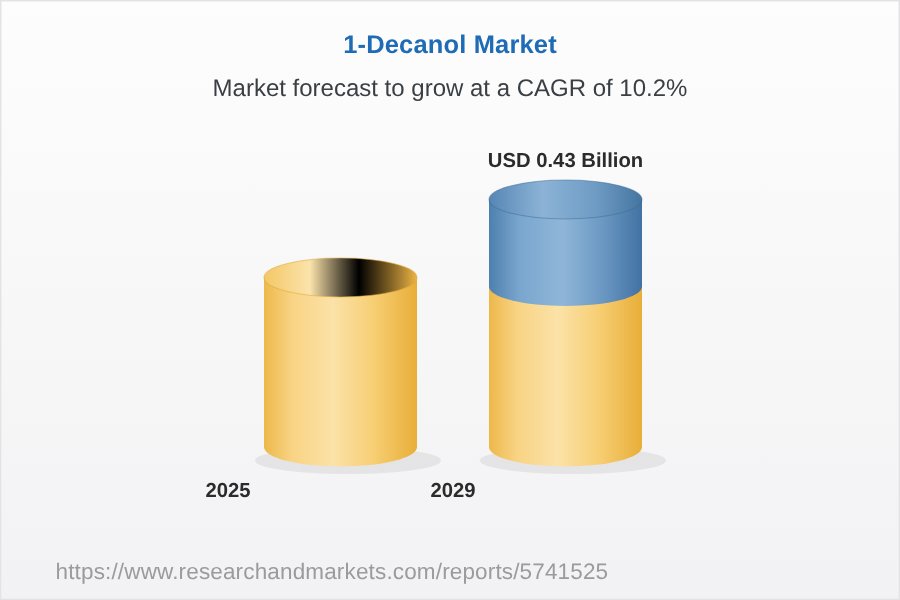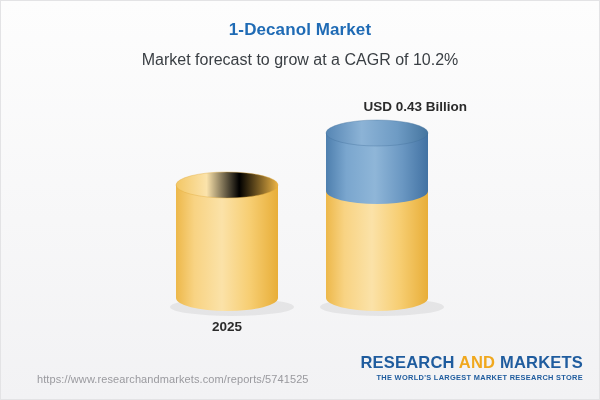--- a/index.html
+++ b/index.html
@@ -42,39 +42,38 @@
   .plot {
     position: absolute;
     left: 0;
     top: 0;
     width: 600px;
     height: 400px;
   }
   .data-label {
     position: absolute;
     width: 180px;
-    text-align: right;
+    text-align: center;
     font-size: 13.5px;
     font-weight: bold;
     color: #2b2b2b;
     white-space: nowrap;
   }
   .axis-label {
     position: absolute;
     width: 180px;
-    text-align: center;
     font-size: 13.5px;
     font-weight: bold;
     color: #2b2b2b;
   }
   .footer-url {
     position: absolute;
     left: 36px;
     top: 372px;
-    font-size: 11px;
+    font-size: 15px;
     color: #9a9a9f;
     letter-spacing: 0.1px;
   }
   .logo {
     position: absolute;
     right: 16px;
     top: 353px;
     text-align: right;
   }
   .logo-main {
@@ -155,22 +154,19 @@
         <path d="M325,132 L325,190 A51,13 0 0 0 427,190 L427,132 Z" fill="url(#blueBody)"></path>
 
         <ellipse cx="376" cy="132" rx="51" ry="13" fill="url(#blueCap)"></ellipse>
         <ellipse cx="376" cy="132" rx="51" ry="13" fill="none" stroke="#3E6C98" stroke-width="0.7" opacity="0.5"></ellipse>
       </g>
     </svg>
 
     <div class="data-label" style="left:286px; top:98px;">USD 0.43 Billion</div>
 
     <div class="axis-label" style="left:136px; top:318px;">2025</div>
+    <div class="axis-label" style="left:286px; top:318px;">2029</div>
   </div>
 
   <div class="footer-url">https://www.researchandmarkets.com/reports/5741525</div>
 
-  <div class="logo">
-    <div class="logo-main"><span>RESEARCH</span> <span class="logo-and">AND</span> <span>MARKETS</span></div>
-    <div class="logo-tag">THE WORLD'S LARGEST MARKET RESEARCH STORE</div>
-  </div>
 
 </div>
 
 </body></html>

